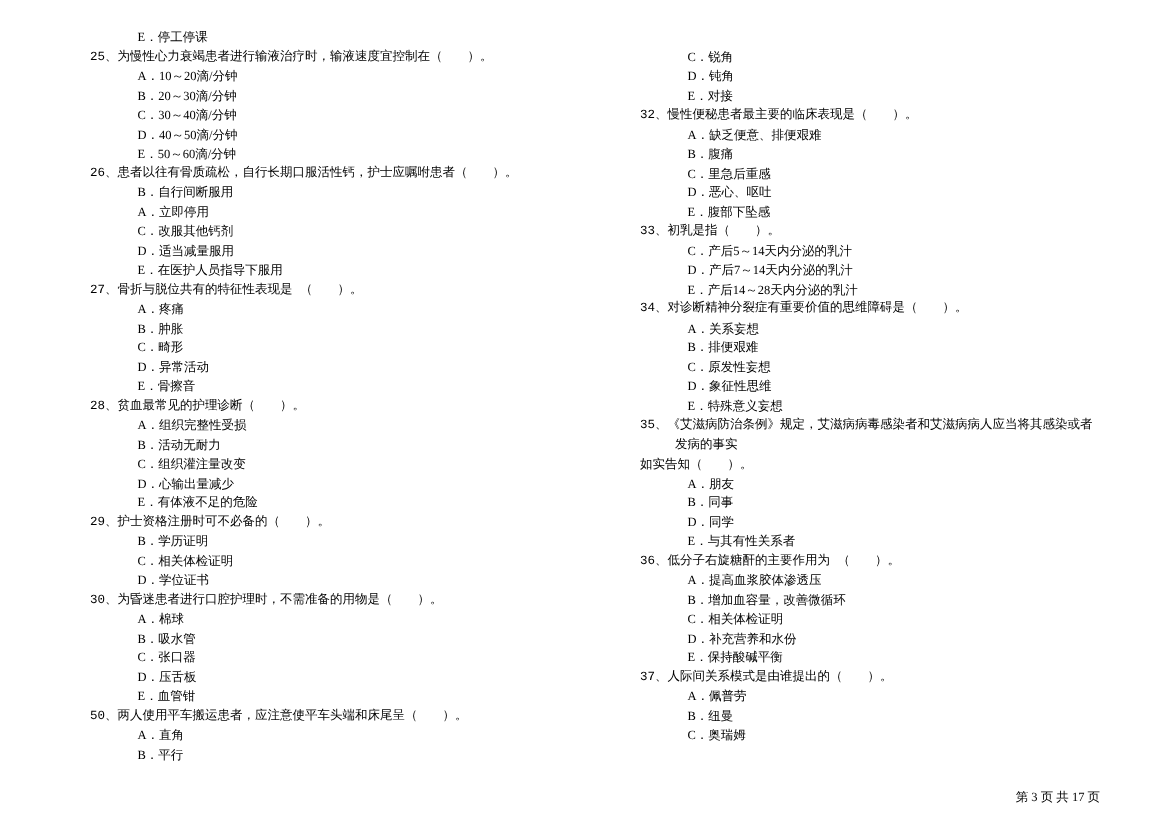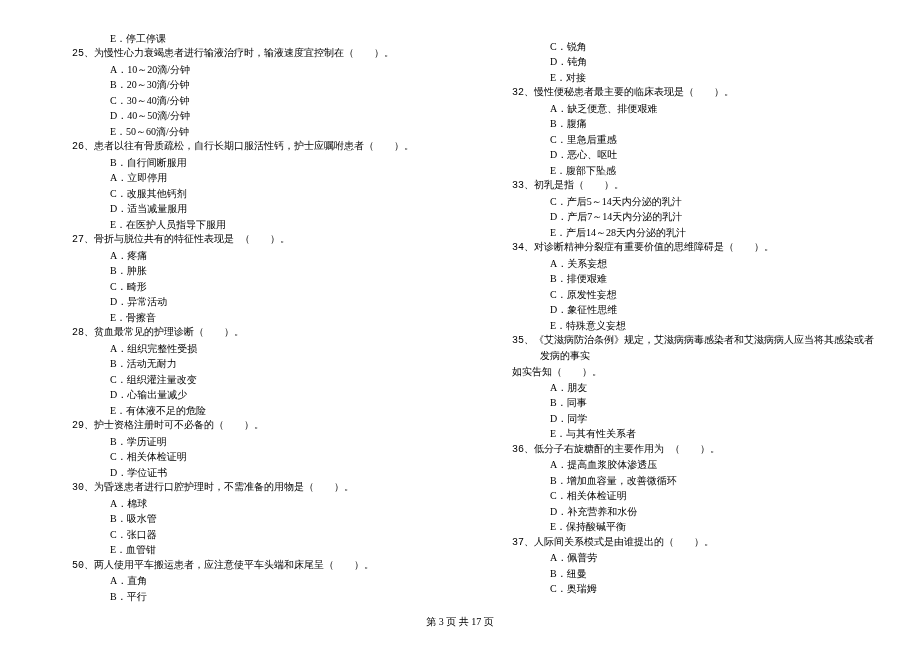--- a/index.html
+++ b/index.html
@@ -32,23 +32,23 @@
       text-indent: -28px;
       font-family: Liberation Mono, monospace;
     }
     .option {
       padding-left: 70px;
     }
     .special-line {
       padding-left: 32px;
     }
     .footer {
-      text-align: center;
+      text-align: right;
       font-size: 10px;
-      margin-top: 0;
+      margin-top: 16px;
     }
   </style>
 </head>
 <body>
 
 <div class="columns">
   <div class="column">
     <div class="option">E．停工停课</div>
     <div class="q-text">25、为慢性心力衰竭患者进行输液治疗时，输液速度宜控制在（　　）。</div>
     <div class="option">A．10～20滴/分钟</div>
@@ -75,20 +75,21 @@
     <div class="option">D．心输出量减少</div>
     <div class="option">E．有体液不足的危险</div>
     <div class="q-text">29、护士资格注册时可不必备的（　　）。</div>
     <div class="option">B．学历证明</div>
     <div class="option">C．相关体检证明</div>
     <div class="option">D．学位证书</div>
     <div class="q-text">30、为昏迷患者进行口腔护理时，不需准备的用物是（　　）。</div>
     <div class="option">A．棉球</div>
     <div class="option">B．吸水管</div>
     <div class="option">C．张口器</div>
+    <div class="option">D．压舌板</div>
     <div class="option">E．血管钳</div>
     <div class="q-text">50、两人使用平车搬运患者，应注意使平车头端和床尾呈（　　）。</div>
     <div class="option">A．直角</div>
     <div class="option">B．平行</div>
   </div>
 
   <div class="column">
     <div class="option">C．锐角</div>
     <div class="option">D．钝角</div>
     <div class="option">E．对接</div>

